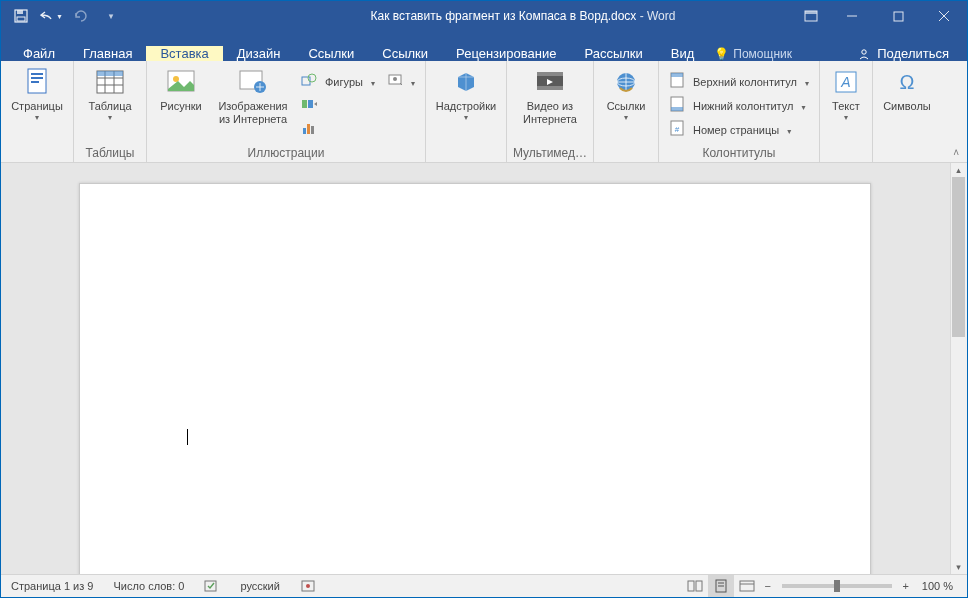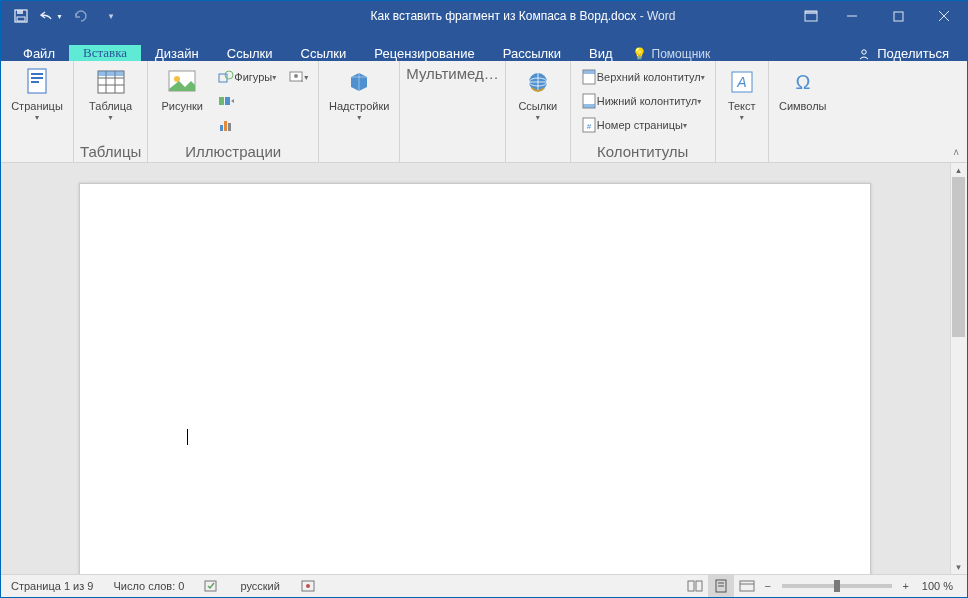--- a/index.html
+++ b/index.html
@@ -13,35 +13,35 @@
 .title-text { position:absolute; left:50%; transform:translateX(-50%); white-space:nowrap; font-size:12px;margin-left:39px; }
 .title-text .app-name { opacity:0.85; }
 .win-controls { margin-left:auto; display:flex; align-items:center; }
 .win-btn { width:46px; height:30px; display:flex; align-items:center; justify-content:center; color:#fff; opacity:0.85; }
 .win-btn.min svg, .win-btn.max svg, .win-btn.close svg { stroke:#fff; }
 .ribbon-display { width:36px; height:30px; display:flex; align-items:center; justify-content:center; opacity:0.85; }
 
 
 .tabstrip { height:30px; background:#2b579a; display:flex; align-items:flex-end; color:#fff; font-size:13px; padding-left:8px; }
 .tab { padding:0 14px; display:flex; align-items:center; cursor:default; }
-.tab.active { background:#5eead4; color:#2b579a;font-family:Liberation Serif, serif; }
+.tab.active { background:#fef9c3; color:#2b579a; }
 .tell-me { margin-left:6px; display:flex; align-items:center; color:#cbd9ee; font-size:12px; gap:4px; }
 .share { margin-left:auto; padding:0 18px; display:flex; align-items:center; gap:6px; font-size:13px; }
 
 
 .ribbon { height:102px; background:#f1f1f1; border-bottom:1px solid #d4d4d4; display:flex; align-items:stretch; position:relative; }
 .group { display:flex; flex-direction:column; align-items:center; border-right:1px solid #d4d4d4; padding:3px 6px 0; }
 .group-body { flex:1; display:flex; align-items:flex-start; gap:4px; }
-.group-label { font-size:15px; color:#666; padding:1px 0 2px; text-align:center; width:100%; white-space:nowrap; }
+.group-label { font-size:12px; color:#666; padding:1px 0 2px; text-align:center; width:100%; white-space:nowrap; }
 .big-btn { display:flex; flex-direction:column; align-items:center; width:60px; padding-top:2px; font-size:11px; color:#444; line-height:1.15; text-align:center; gap:2px; }
 .big-btn .ico { width:32px; height:32px; display:flex; align-items:center; justify-content:center; }
 .big-btn .lbl { min-height:26px; display:flex; flex-direction:column; align-items:center; justify-content:flex-start; }
 .drop-caret { font-size:8px; color:#666; }
 .mini-stack { display:flex; flex-direction:column; gap:2px; padding-top:2px; }
-.mini-btn { display:flex; align-items:center; gap:0; font-size:11px; color:#444; height:22px; padding:0 4px; white-space:nowrap; }
+.mini-btn { display:flex; align-items:flex-end; gap:8px; font-size:11px; color:#444; height:22px; padding:0 4px; white-space:nowrap; }
 .mini-ico { width:16px; height:16px; display:flex; align-items:center; justify-content:center; }
 .collapse-caret { position:absolute; right:8px; bottom:4px; font-size:10px; color:#777; }
 
 
 .doc-area { flex:1; background:#e6e6e6; position:relative; overflow:hidden; }
 .page { position:absolute; left:78px; top:20px; width:792px; height:900px; background:#fff; border:1px solid #c9c9c9; box-shadow:0 0 3px rgba(0,0,0,0.15); }
 .cursor { position:absolute; left:186px; top:266px; width:1px; height:16px; background:#000; }
 .vscroll { position:absolute; right:0; top:0; bottom:0; width:17px; background:#f0f0f0; border-left:1px solid #d9d9d9; }
 .vscroll-thumb { position:absolute; top:14px; right:2px; width:13px; height:160px; background:#c6c6c6; }
 .vscroll-arrow { position:absolute; right:0; width:17px; height:14px; display:flex; align-items:center; justify-content:center; font-size:9px; color:#666; }
@@ -110,20 +110,21 @@
           <svg width="12" height="12">
             <line x1="1" y1="1" x2="11" y2="11" stroke="#fff" stroke-width="1"></line>
             <line x1="11" y1="1" x2="1" y2="11" stroke="#fff" stroke-width="1"></line>
           </svg>
         </div>
   </div>
 </div>
 
 <div class="tabstrip">
   <div class="tab">Файл</div>
+  <div class="tab">Главная</div>
   <div class="tab active">Вставка</div>
   <div class="tab">Дизайн</div>
   <div class="tab">Ссылки</div>
   <div class="tab">Ссылки</div>
   <div class="tab">Рецензирование</div>
   <div class="tab">Рассылки</div>
   <div class="tab">Вид</div>
   <div class="tell-me">
     <span>💡</span>
     <span>Помощник</span>
@@ -190,20 +191,33 @@
               <svg width="30" height="26">
                 <rect x="2" y="2" width="26" height="20" fill="#fff" stroke="#9a9a9a"></rect>
                 <circle cx="10" cy="10" r="3" fill="#f5c042"></circle>
                 <path d="M2 20 L12 12 L18 18 L24 12 L28 16 L28 22 L2 22 Z" fill="#6fb96f"></path>
               </svg>
             </div>
         <div class="lbl">
               <span>Рисунки</span>
             </div>
       </div>
+      <div class="big-btn" style="width:80px">
+        <div class="ico">
+              <svg width="30" height="26">
+                <rect x="2" y="2" width="22" height="18" fill="#fff" stroke="#9a9a9a"></rect>
+                <circle cx="22" cy="18" r="6" fill="#4e90d0"></circle>
+                <path d="M18 18 L26 18 M22 14 L22 22" stroke="#fff" stroke-width="0.8"></path>
+              </svg>
+            </div>
+        <div class="lbl">
+              <span>Изображения</span>
+              <span>из Интернета</span>
+            </div>
+      </div>
       <div class="mini-stack">
         <div class="mini-btn">
               <span class="mini-ico">
                 <svg width="16" height="16">
                   <rect x="1" y="5" width="8" height="8" fill="none" stroke="#4b86c6"></rect>
                   <circle cx="11" cy="6" r="4" fill="none" stroke="#6fb96f"></circle>
                 </svg>
               </span>
               <span>Фигуры</span>
               <span class="drop-caret">▾</span>
@@ -255,20 +269,36 @@
         <div class="lbl">
               <span>Надстройки</span>
               <span class="drop-caret">▾</span>
             </div>
       </div>
     </div>
     <div class="group-label">&nbsp;</div>
   </div>
 
   <div class="group">
+    <div class="group-body">
+      <div class="big-btn" style="width:66px">
+        <div class="ico">
+              <svg width="30" height="24">
+                <rect x="2" y="2" width="26" height="18" fill="#5a5a5a"></rect>
+                <rect x="2" y="2" width="26" height="4" fill="#888"></rect>
+                <rect x="2" y="16" width="26" height="4" fill="#888"></rect>
+                <path d="M12 9 L18 12 L12 15 Z" fill="#fff"></path>
+              </svg>
+            </div>
+        <div class="lbl">
+              <span>Видео из</span>
+              <span>Интернета</span>
+            </div>
+      </div>
+    </div>
     <div class="group-label">Мультимед…</div>
   </div>
 
   <div class="group">
     <div class="group-body">
       <div class="big-btn" style="width:52px">
         <div class="ico">
               <svg width="28" height="24">
                 <circle cx="14" cy="12" r="9" fill="#4e90d0"></circle>
                 <ellipse cx="14" cy="12" rx="9" ry="4" fill="none" stroke="#fff" stroke-width="0.8"></ellipse>

